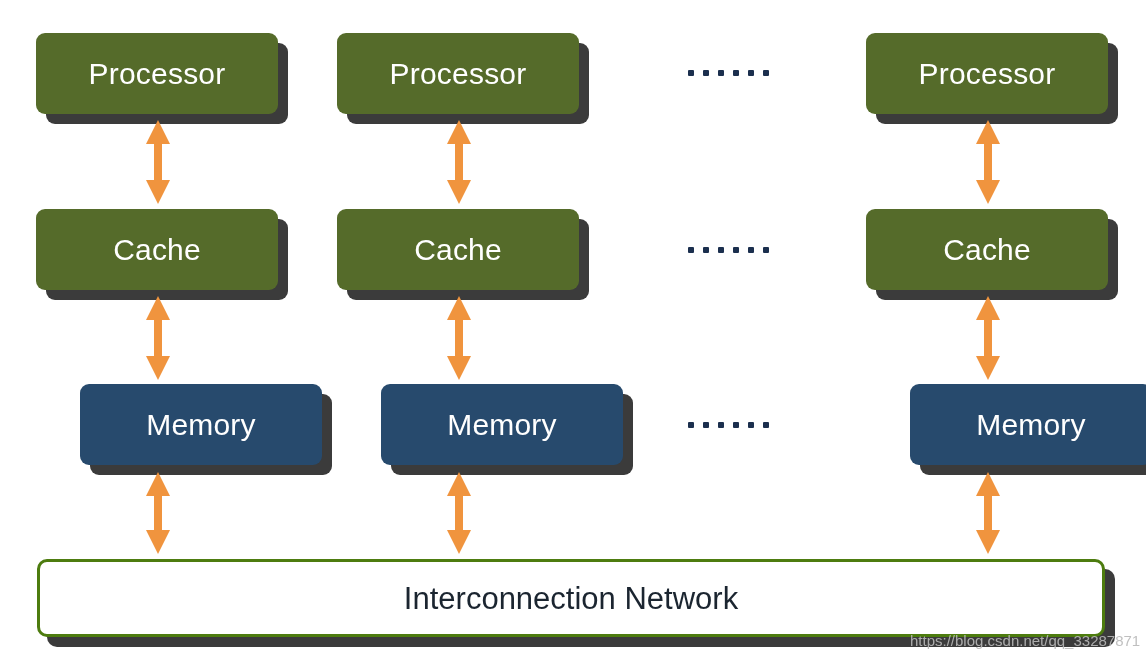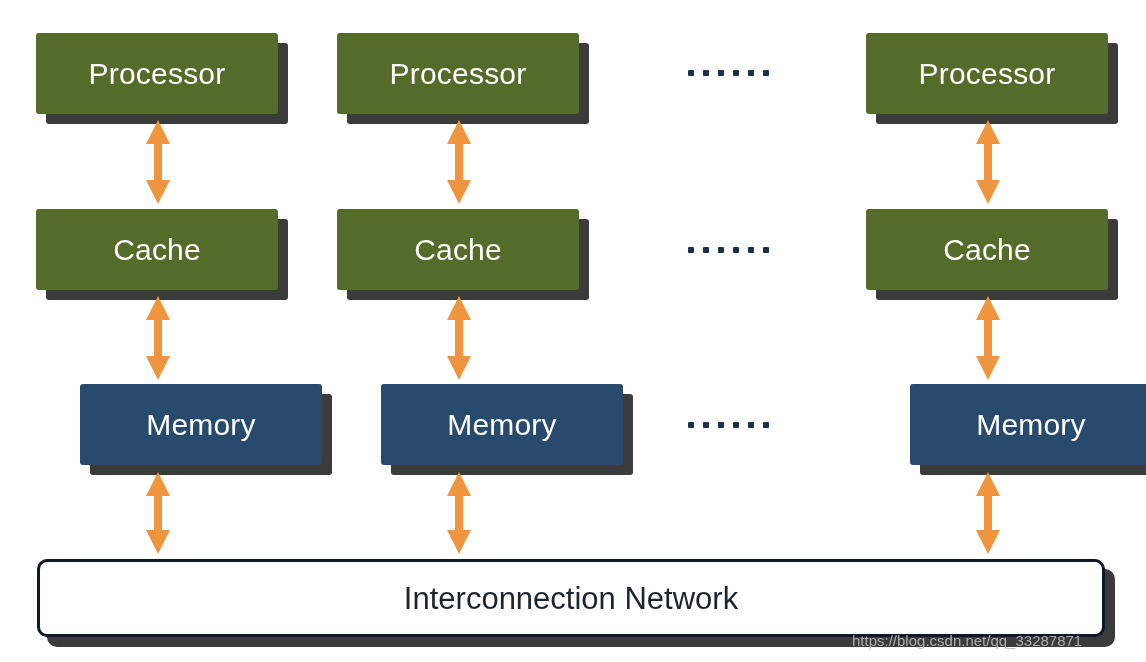--- a/index.html
+++ b/index.html
@@ -12,40 +12,40 @@
     width: 1146px;
     height: 662px;
     background: #ffffff;
     overflow: hidden;
     font-family: "Liberation Sans", "DejaVu Sans", sans-serif;
   }
 
   
   .node {
     position: absolute;
-    border-radius: 3px;
+    border-radius: 9px;
     display: flex;
     align-items: center;
     justify-content: center;
     color: #ffffff;
     font-size: 30px;
     font-weight: 400;
     letter-spacing: 0.2px;
     box-shadow: 10px 10px 0 0 #3b3b3b;
     box-sizing: border-box;
   }
   .node.green  { background: #556b2a; }
   .node.blue   { background: #274a6d; margin-left: 44px; }
   .node .label { pointer-events: none; line-height: 1; }
 
   
   .netbar {
     position: absolute;
     background: #ffffff;
-    border: 3px solid #0f172a;
+    border: 3px solid #4d7c0f;
     border-radius: 10px;
     display: flex;
     align-items: center;
     justify-content: center;
     box-shadow: 10px 10px 0 0 #3b3b3b;
     box-sizing: border-box;
   }
   .netbar .label {
     color: #1b2530;
     font-size: 31px;
@@ -205,15 +205,15 @@
   <div class="arrow" style="left:971px; top:470px; height:86px;">
     <svg viewBox="0 0 34 86" preserveAspectRatio="none">
       <path d="M17 2 L29 26 L21 26 L21 60 L29 60 L17 84 L5 60 L13 60 L13 26 L5 26 Z" fill="#f0943e"></path>
     </svg>
   </div>
 
   <div class="netbar" style="left:37px; top:559px; width:1068px; height:78px;">
     <span class="label">Interconnection Network</span>
   </div>
 
-  <div class="watermark" style="left:852px; top:632px;">https://blog.csdn.net/qq_33287871</div>
+  <div class="watermark" style="left:910px; top:632px;">https://blog.csdn.net/qq_33287871</div>
 
 </div>
 
 </body></html>

